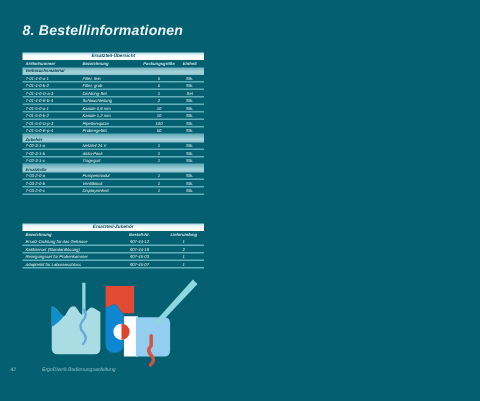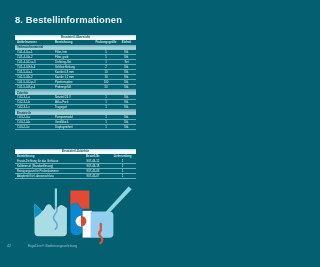--- a/index.html
+++ b/index.html
@@ -1,17 +1,17 @@
 <!DOCTYPE html>
 <html><head>
 <meta charset="utf-8">
 <style>
 html,body{margin:0;padding:0;}
 body{width:152px;height:267px;overflow:hidden;background:#046071;font-family:"Liberation Sans",sans-serif;}
-.page{position:relative;width:152px;height:267px;background:#046071;overflow:hidden;}
+.page{position:relative;width:152px;height:267px;background:#046071;overflow:hidden;font-style:italic;}
 .title{position:absolute;left:15px;top:14px;font-size:9.4px;font-weight:bold;color:#eaf4f6;letter-spacing:0.15px;white-space:nowrap;}
 .tbl{position:absolute;left:15px;width:121px;}
 .cap{height:5px;background:linear-gradient(#a9d6e3 0%,#eefafd 35%,#ffffff 75%,#ffffff 100%);color:#0b4d5c;font-size:3.1px;font-weight:bold;text-align:center;line-height:5.2px;white-space:nowrap;overflow:hidden;}
 .thead{display:flex;height:5.3px;align-items:center;color:#c5e5eb;font-size:2.8px;font-weight:bold;}
 .sect{height:4.9px;display:flex;align-items:center;background:linear-gradient(#6fb0bf 0%,#a9d3db 60%,#8cc3ce 100%);color:#04404e;font-size:2.8px;font-weight:bold;padding-left:2px;box-sizing:border-box;}
 .row{display:flex;height:5.05px;align-items:center;color:#e6f3f6;font-size:2.8px;border-bottom:0.45px solid #63b0bd;box-sizing:border-box;}
 .c1{width:40px;padding-left:2px;box-sizing:border-box;}
 .c2{width:40px;}
 .c3{width:22px;text-align:center;}
 .c4{width:19px;text-align:center;}

